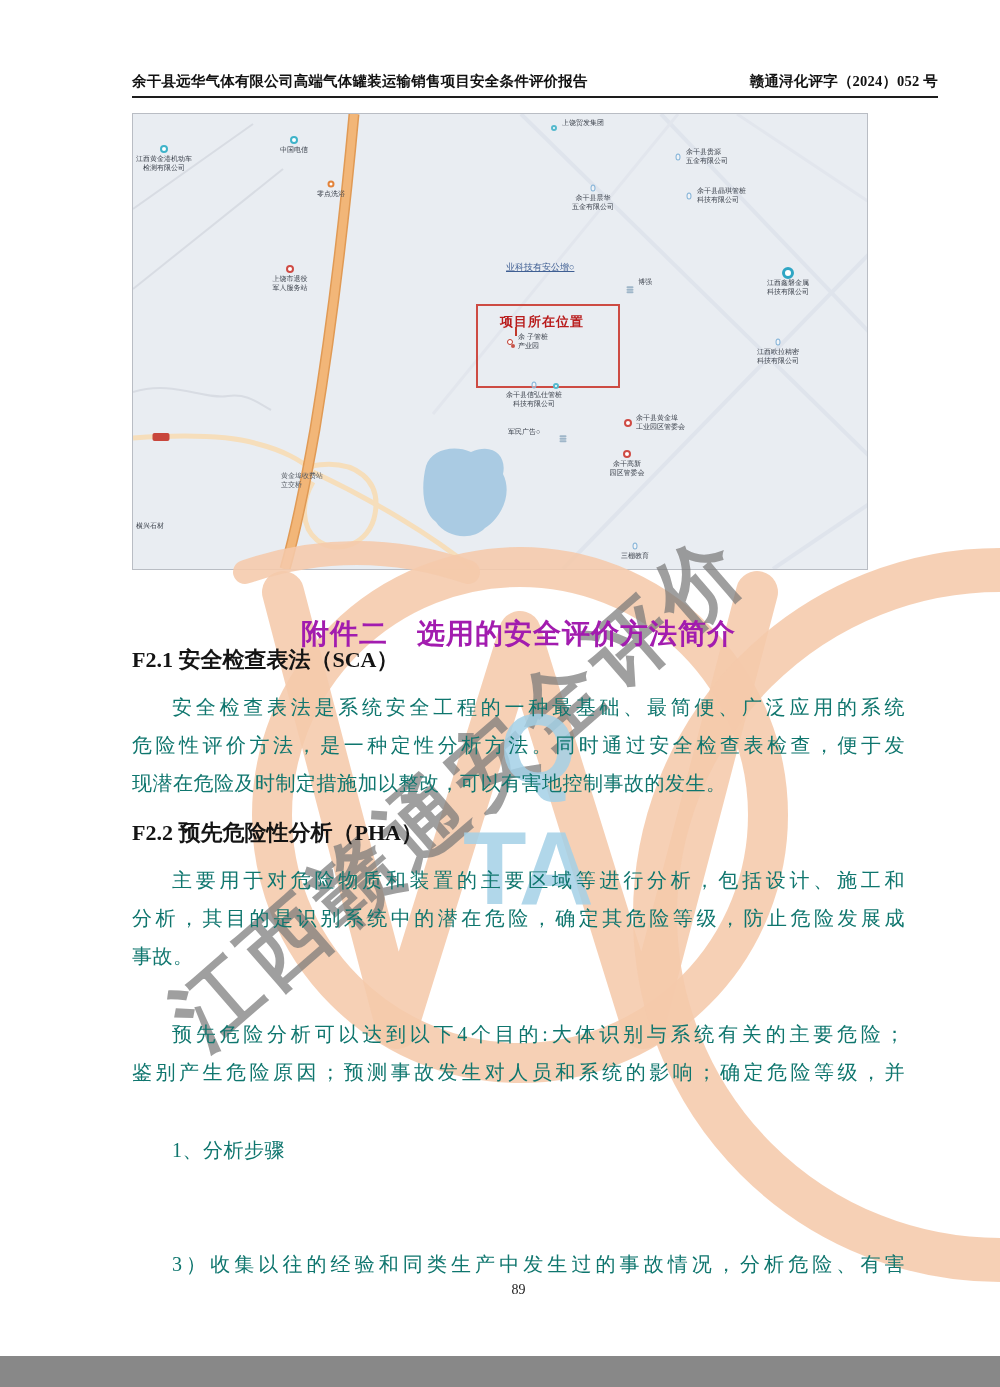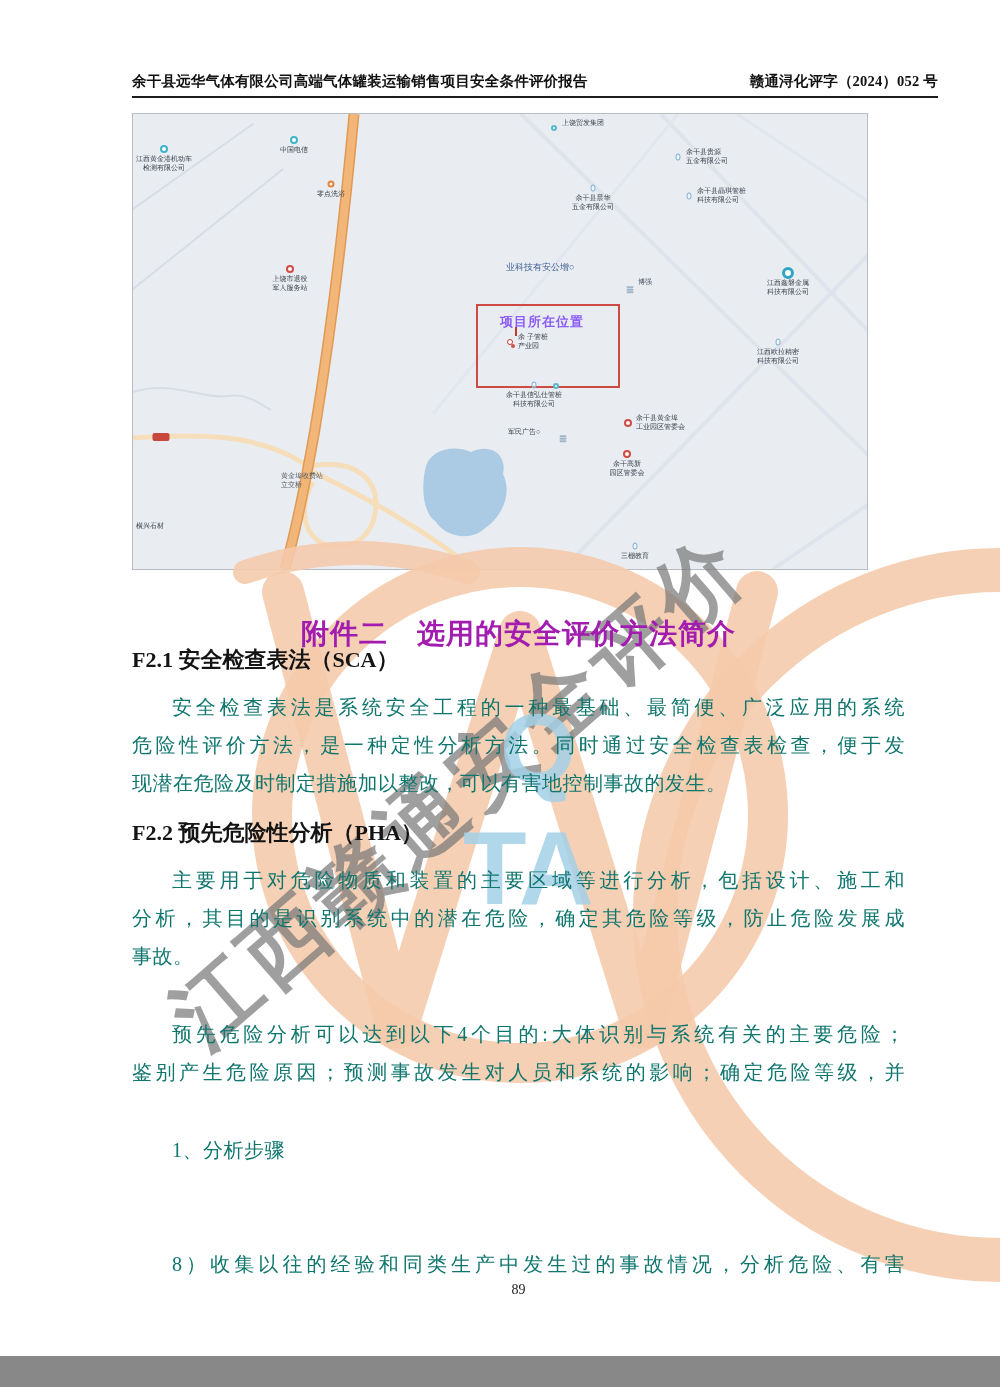--- a/index.html
+++ b/index.html
@@ -28,21 +28,21 @@
              box-shadow:0 2.5px 0 #9fb6c9,0 5px 0 #9fb6c9;}
   .red-cluster .dot{width:6px;height:6px;border:1.7px solid #c0392b;border-radius:50%;background:#fff;
              box-shadow:3px 4px 0 -1px rgba(192,57,43,.85);}
   .red-cluster .dot::before{content:"";position:absolute;left:7px;top:-13px;width:1.6px;height:9px;background:#c0392b;}
   .mlb{font-family:"Liberation Sans","DejaVu Sans",sans-serif;font-size:7px;line-height:8.5px;
        color:#3c424c;position:absolute;}
   .mlb.below{top:6px;transform:translateX(-50%);text-align:center;white-space:nowrap;}
   .mlb.right{left:8px;top:-9px;text-align:left;white-space:nowrap;}
   .mlb.plain{left:0;top:-4px;text-align:left;white-space:nowrap;transform:none;}
   .region-box{position:absolute;left:343px;top:190px;width:140px;height:80px;border:2px solid #cd4b43;z-index:2;}
-  .region-label{margin:7px 0 0 22px;font-weight:bold;font-size:13px;color:#8b5cf6;letter-spacing:1px;
+  .region-label{margin:7px 0 0 22px;font-weight:bold;font-size:13px;color:#b91c1c;letter-spacing:1px;
        font-family:"Liberation Serif","DejaVu Serif",serif;}
 
   
   .wm{position:absolute;left:0;top:0;width:1000px;height:1387px;z-index:2;pointer-events:none;}
   .wm-text{position:absolute;left:158px;top:998px;transform:rotate(-41deg);transform-origin:0 0;
        font-size:84px;font-weight:bold;letter-spacing:7px;color:rgba(118,118,118,.70);
        white-space:nowrap;line-height:1;pointer-events:none;z-index:2;}
   .wm-q{position:absolute;left:500px;top:700px;font-size:98px;font-weight:bold;
        color:rgba(163,208,230,.85);line-height:1;z-index:2;pointer-events:none;
        font-family:"Liberation Sans","DejaVu Sans",sans-serif;}
@@ -134,21 +134,21 @@
         </div>
         <div class="mk teal-ring-lg" style="left: 655px; top: 159px;">
           <span class="dot"></span>
           <span class="mlb below">江西鑫磐金属<br>科技有限公司</span>
         </div>
         <div class="mk blue-o" style="left: 645px; top: 228px;">
           <span class="dot"></span>
           <span class="mlb below">江西欧拉精密<br>科技有限公司</span>
         </div>
         <div class="mk text" style="left: 373px; top: 153px;">
-          <span class="mlb plain" style="color: rgb(63, 95, 147); font-size: 9px;">业科技有安公增○</span>
+          <span class="mlb plain" style="color: rgb(63, 95, 147); font-size: 9px; text-decoration: underline;">业科技有安公增○</span>
         </div>
         <div class="mk menu" style="left: 497px; top: 173px;">
           <span class="dot"></span>
           <span class="mlb right">博强</span>
         </div>
         <div class="mk red-cluster" style="left: 377px; top: 228px;">
           <span class="dot"></span>
           <span class="mlb right">余 子管桩<br>产业园</span>
         </div>
         <div class="mk blue-o" style="left: 401px; top: 271px;">
@@ -218,17 +218,17 @@
   <div class="para" style="top:1015px;">
       <div class="bodyline indent fill">预先危险分析可以达到以下4个目的:大体识别与系统有关的主要危险；</div>
       <div class="bodyline fill">鉴别产生危险原因；预测事故发生对人员和系统的影响；确定危险等级，并</div>
     </div>
   <div class="para" style="top:1131px;">
       <div class="bodyline indent">1、分析步骤</div>
     </div>
   <div class="para" style="top:1169px;">
     </div>
   <div class="para" style="top:1245px;">
-      <div class="bodyline indent fill">8）收集以往的经验和同类生产中发生过的事故情况，分析危险、有害</div>
+      <div class="bodyline indent fill">3）收集以往的经验和同类生产中发生过的事故情况，分析危险、有害</div>
     </div>
 
   <div class="pagenum">89</div>
 </div>
 
 </body></html>

